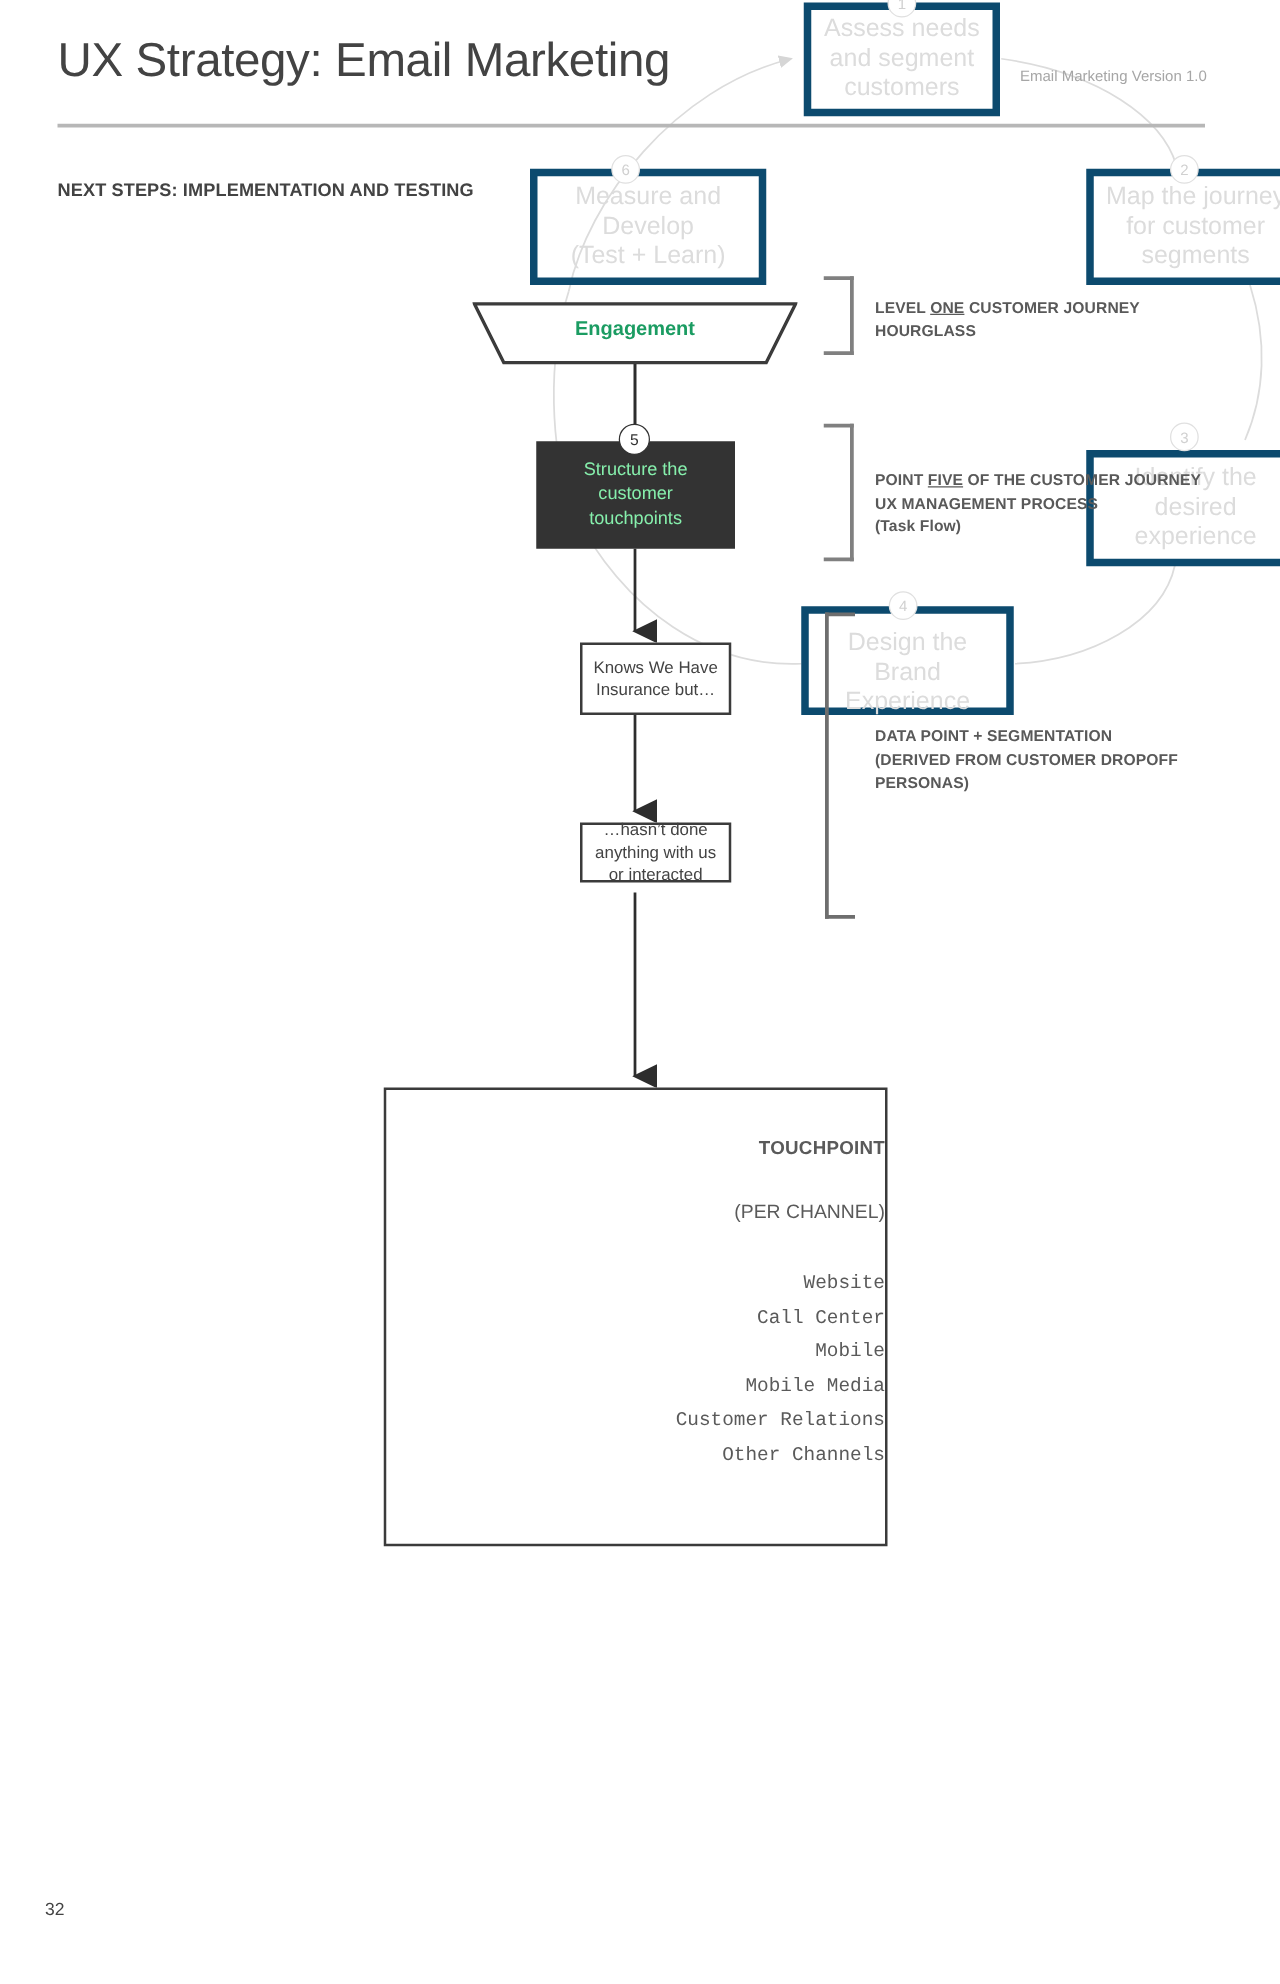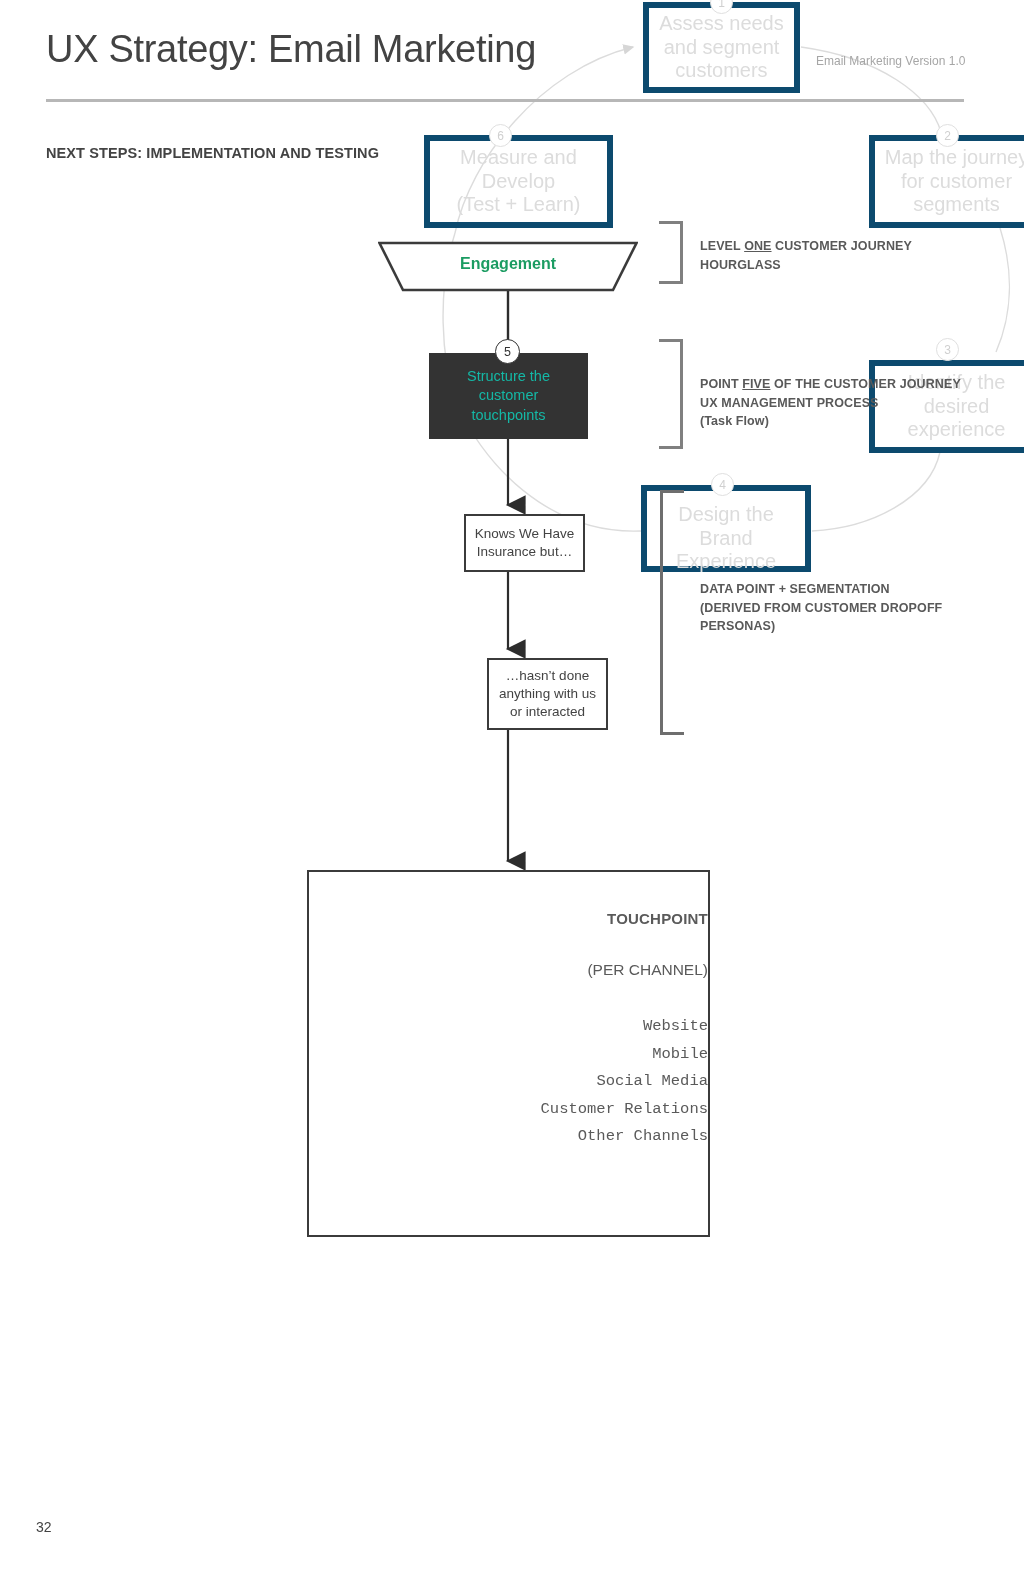--- a/index.html
+++ b/index.html
@@ -126,21 +126,21 @@
     color: #1b9c62;
   }
 
   .dark-box {
     position: absolute;
     left: 429px;
     top: 353px;
     width: 159px;
     height: 86px;
     background: #333333;
-    color: #14b8a6;
+    color: #86efac;
     display: flex;
     align-items: center;
     justify-content: center;
     text-align: center;
     font-size: 14.5px;
     line-height: 1.33;
     box-sizing: border-box;
   }
   .step-badge {
     position: absolute;
@@ -169,21 +169,21 @@
     align-items: center;
     justify-content: center;
     text-align: center;
     color: #434343;
     font-size: 13.5px;
     line-height: 1.33;
     z-index: 3;
     margin-left: 17px;
   }
   #box-knows { left: 447px; top: 514px; width: 121px; height: 58px; }
-  #box-hasnt { left: 470px; top: 658px; width: 121px; height: 72px; }
+  #box-hasnt { left: 447px; top: 658px; width: 121px; height: 48px; }
 
   .touchpoint-box {
     position: absolute;
     left: 307px;
     top: 870px;
     width: 403px;
     height: 367px;
     border: 2px solid #3b3b3b;
     background: #ffffff;
     box-sizing: border-box;
@@ -358,22 +358,23 @@
       <span style="white-space:pre-line;">…hasn’t done
 anything with us
 or interacted</span>
     </div>
 
     <div class="touchpoint-box">
       <div class="tp-title">TOUCHPOINT</div>
       <div class="tp-sub">(PER CHANNEL)</div>
       <div class="tp-list">
         <div class="tp-item">Website</div>
+        <div class="tp-item">Call Center</div>
         <div class="tp-item">Mobile</div>
-        <div class="tp-item">Social Media</div>
+        <div class="tp-item">Mobile Media</div>
         <div class="tp-item">Customer Relations</div>
         <div class="tp-item">Other Channels</div>
       </div>
     </div>
 
     <div class="bracket-right" style="left:659px; top:221px; width:24px; height:63px;"></div>
     <div class="annot" style="left:700px; top:237px; width:300px;">
       <div>
         <span>LEVEL </span><u>ONE</u><span> CUSTOMER JOURNEY</span>
       </div>

